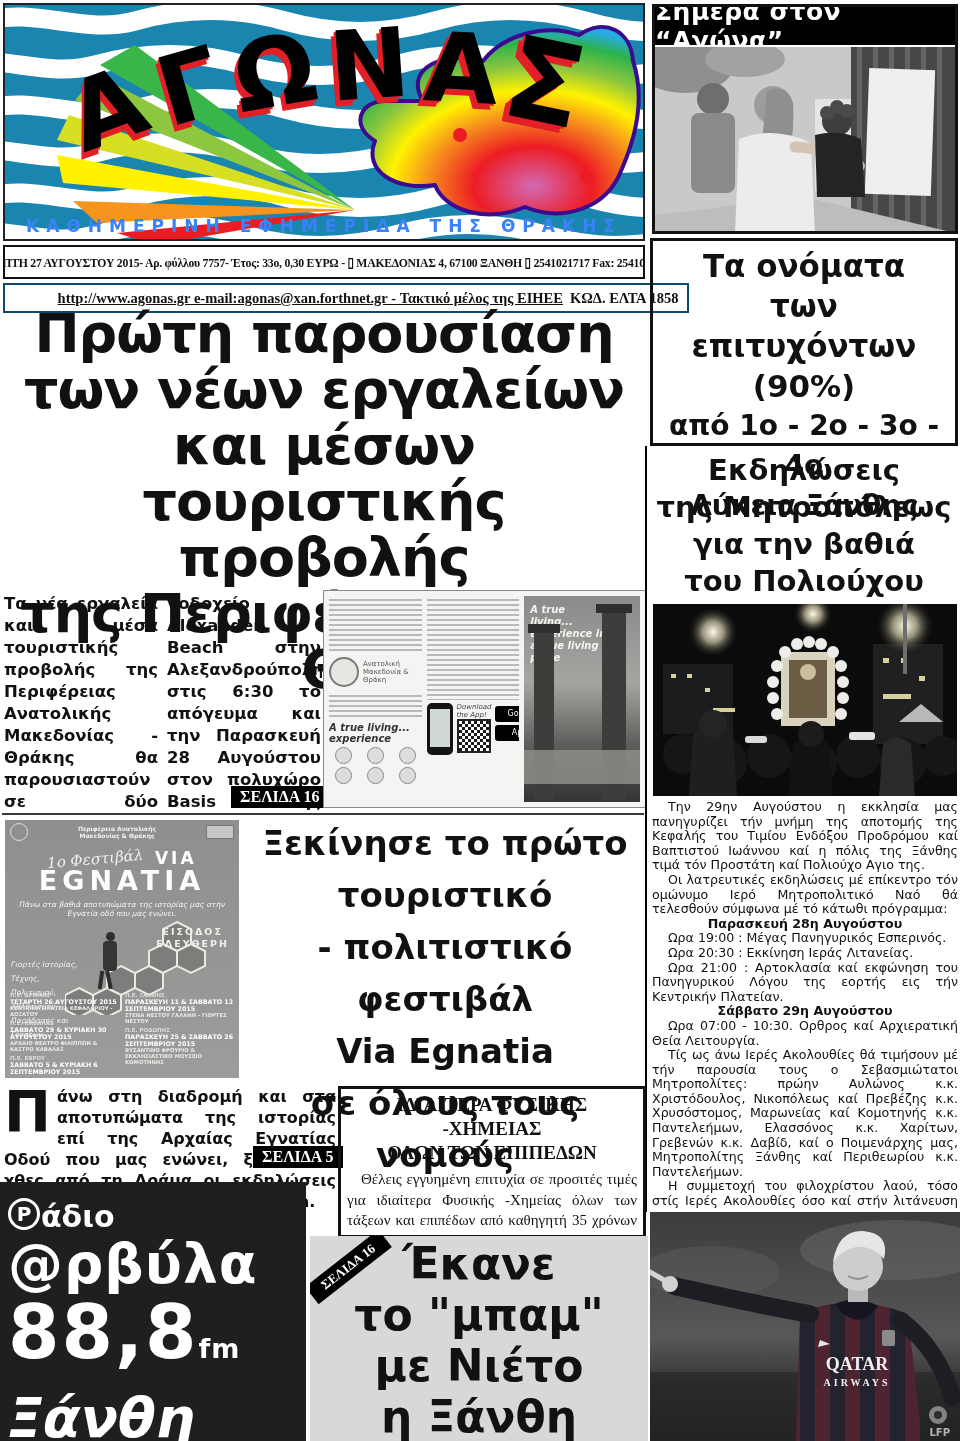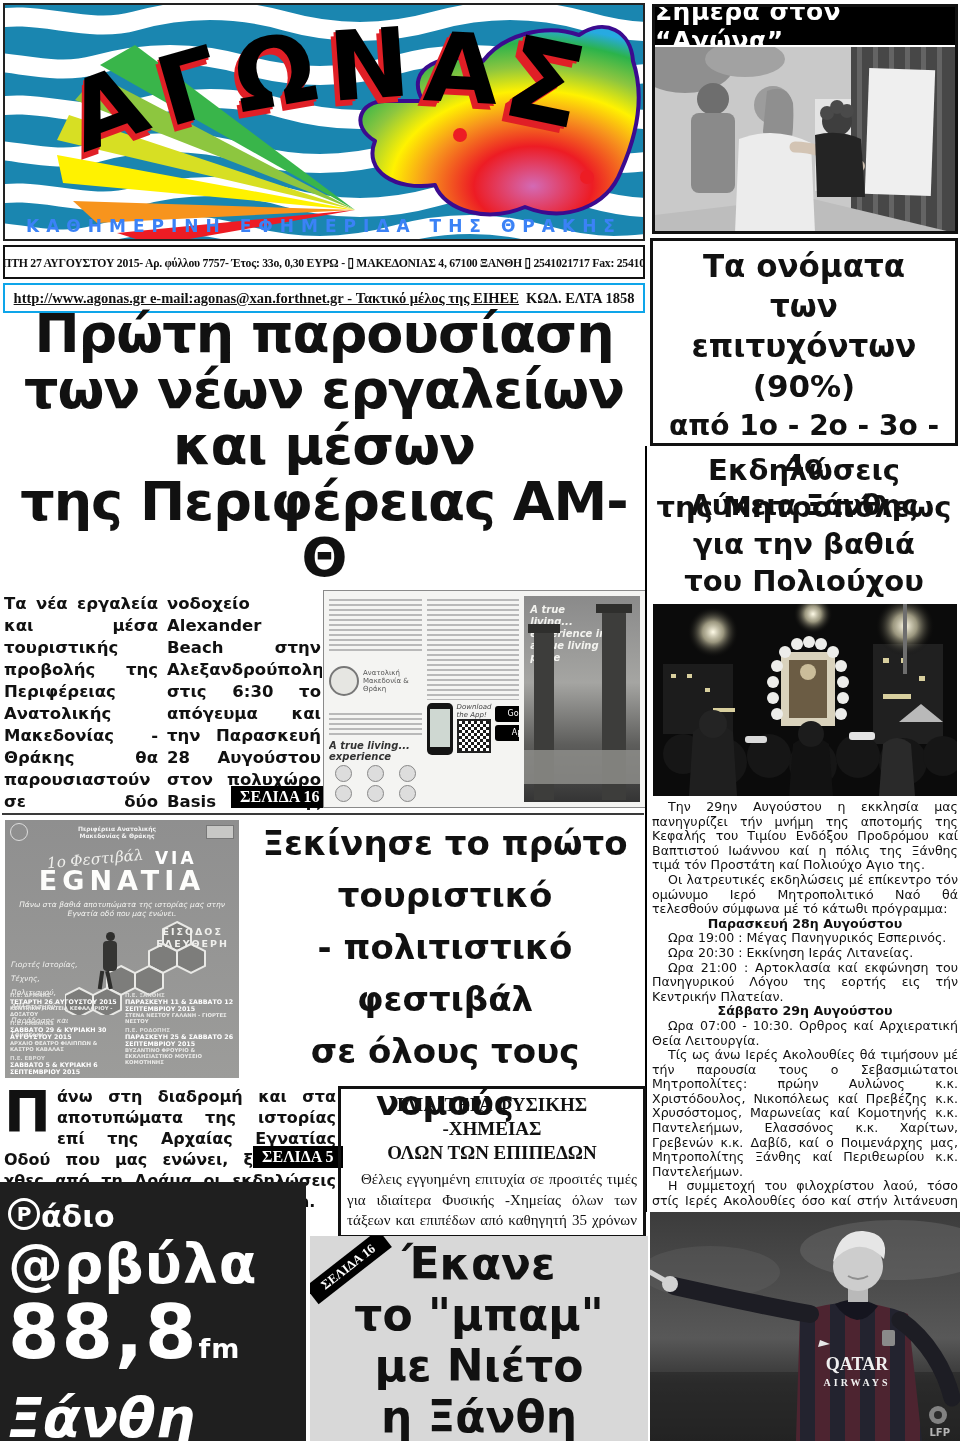--- a/index.html
+++ b/index.html
@@ -20,43 +20,43 @@
   .ml:nth-child(5){transform:translateY(48px) rotate(3deg);}
   .ml:nth-child(6){transform:translateY(62px) rotate(12deg) scale(1.18);}
   .mast-sub{position:absolute;left:0;bottom:3px;width:100%;text-align:center;
             font-weight:bold;font-size:17px;letter-spacing:7px;color:#3b82f6;}
 
   
   .date-bar{left:3px;top:245px;width:638px;height:30px;border:2px solid #111;
             display:flex;align-items:center;justify-content:center;overflow:hidden;}
   .date-bar span{font-family:"Liberation Serif",serif;font-weight:bold;font-size:13.5px;
                  white-space:nowrap;letter-spacing:-0.3px;transform:scaleX(.87);}
-  .url-bar{left:3px;top:283px;width:638px;height:26px;border:2px solid #0ea5e9;
-           display:flex;align-items:center;justify-content:center;overflow:hidden;}
+  .url-bar{left:3px;top:283px;width:638px;height:26px;border:2px solid #0c4a6e;
+           display:flex;align-items:center;justify-content:center;overflow:hidden;padding-left:44px;}
   .url-bar span{font-family:"Liberation Serif",serif;font-weight:bold;font-size:14.5px;white-space:nowrap;}
   .url-bar .weblink{text-decoration:underline;}
   .url-bar .postal{margin-left:7px;text-decoration:none;}
 
   
   .lead-hl{left:0;top:306px;width:648px;text-align:center;font-weight:900;
            font-size:54px;line-height:56px;letter-spacing:-1px;}
   .intro{left:4px;top:593px;width:318px;height:220px;display:flex;gap:9px;overflow:hidden;}
   .intro p{margin:0;width:154px;font-size:16.5px;line-height:22px;font-weight:bold;
            text-align:justify;}
   .badge{background:#000;color:#fff;font-family:"Liberation Serif",serif;font-weight:bold;
          font-size:16px;padding:2px 9px;display:inline-block;}
   .badge16{left:231px;top:786px;}
   .badge5{left:253px;top:1146px;}
 
   
   .brochure{left:323px;top:590px;width:323px;height:218px;border:1px solid #8a8a8a;
             background:#f4f4f2;display:flex;gap:5px;padding:5px;box-sizing:border-box;}
   .bro-p{flex:1;position:relative;overflow:hidden;}
   .greek-lines{background:repeating-linear-gradient(#f4f4f2 0 3px,#b9b9b9 3px 5px);}
-  .bro-logo-row{display:flex;align-items:center;gap:4px;margin:14px 0;}
+  .bro-logo-row{display:flex;align-items:center;gap:4px;margin:5px 0;}
   .bro-circle{width:26px;height:26px;border:2px solid #777;border-radius:50%;background:#e6e6e2;flex:none;}
   .bro-org{font-size:7px;color:#555;line-height:8px;}
   .bro-hand{font-style:italic;font-weight:bold;font-size:10px;color:#333;margin:4px 0 3px;}
   .bro-dots{display:grid;grid-template-columns:repeat(3,1fr);gap:3px;}
   .bro-dot{width:15px;height:15px;border:1px solid #888;border-radius:50%;background:#ddd;margin:0 auto;}
   .bro-approw{display:flex;gap:4px;align-items:flex-start;margin-top:3px;}
   .phone{width:26px;height:52px;background:#141414;border-radius:5px;position:relative;flex:none;}
   .phone::after{content:"";position:absolute;left:3px;top:6px;right:3px;bottom:8px;background:#cfd8d2;}
   .qr{width:30px;height:30px;border:2px solid #222;
       background:repeating-conic-gradient(#1b1b1b 0% 25%,#fff 0% 50%) 0 0/6px 6px;flex:none;}
@@ -205,20 +205,21 @@
   </div>
   <div class="abs url-bar">
     <span class="weblink">http://www.agonas.gr  e-mail:agonas@xan.forthnet.gr - Τακτικό μέλος της ΕΙΗΕΕ</span>
     <span class="postal">ΚΩΔ. ΕΛΤΑ 1858</span>
   </div>
 
   <div class="abs lead-hl">
     <div>Πρώτη παρουσίαση</div>
     <div>των νέων εργαλείων</div>
     <div>και μέσων</div>
+    <div>τουριστικής προβολής</div>
     <div>της  Περιφέρειας ΑΜ-Θ</div>
   </div>
 
   <div class="abs intro">
     <p>Τα νέα εργαλεία και μέσα τουριστικής προβολής της Περιφέρειας Ανατολικής Μακεδονίας - Θράκης θα παρουσιαστούν σε δύο διαδοχικές ημερίδες την Πέμπτη 27 Αυγούστου 2015, στο ξε-</p>
     <p>νοδοχείο Alexander Beach στην Αλεξανδρούπολη στις 6:30 το απόγευμα και την Παρασκευή 28 Αυγούστου στον πολυχώρο Basis της Καβάλας στις 6:30 το απόγευμα.</p>
   </div>
   <div class="abs badge badge16">ΣΕΛΙΔΑ 16</div>
 
   <div class="abs brochure">
@@ -324,20 +325,21 @@
         <div class="ps-date">ΠΑΡΑΣΚΕΥΗ 25 &amp; ΣΑΒΒΑΤΟ 26 ΣΕΠΤΕΜΒΡΙΟΥ 2015</div>
         <div class="ps-venue">ΒΥΖΑΝΤΙΝΟ ΦΡΟΥΡΙΟ &amp; ΕΚΚΛΗΣΙΑΣΤΙΚΟ ΜΟΥΣΕΙΟ ΚΟΜΟΤΗΝΗΣ</div>
       </div>
     </div>
   </div>
 
   <div class="abs eg-hl">
     <div>Ξεκίνησε το πρώτο</div>
     <div>τουριστικό</div>
     <div>- πολιτιστικό φεστιβάλ</div>
+    <div>Via Egnatia</div>
     <div>σε όλους τους νομούς</div>
   </div>
   <p class="abs eg-body">
     <span class="dropcap">Π</span><span>άνω στη διαδρομή και στα αποτυπώματα της ιστορίας επί της Αρχαίας Εγνατίας Οδού που μας ενώνει, ξεκίνησαν χθες από τη Δράμα οι εκδηλώσεις του πρώτου Φεστιβάλ Via Egnatia.</span>
   </p>
   <div class="abs badge badge5">ΣΕΛΙΔΑ 5</div>
 
   <div class="abs tut-ad">
     <div class="tut-title">ΙΔΙΑΙΤΕΡΑ  ΦΥΣΙΚΗΣ -ΧΗΜΕΙΑΣ</div>
     <div class="tut-title">ΟΛΩΝ ΤΩΝ ΕΠΙΠΕΔΩΝ</div>

